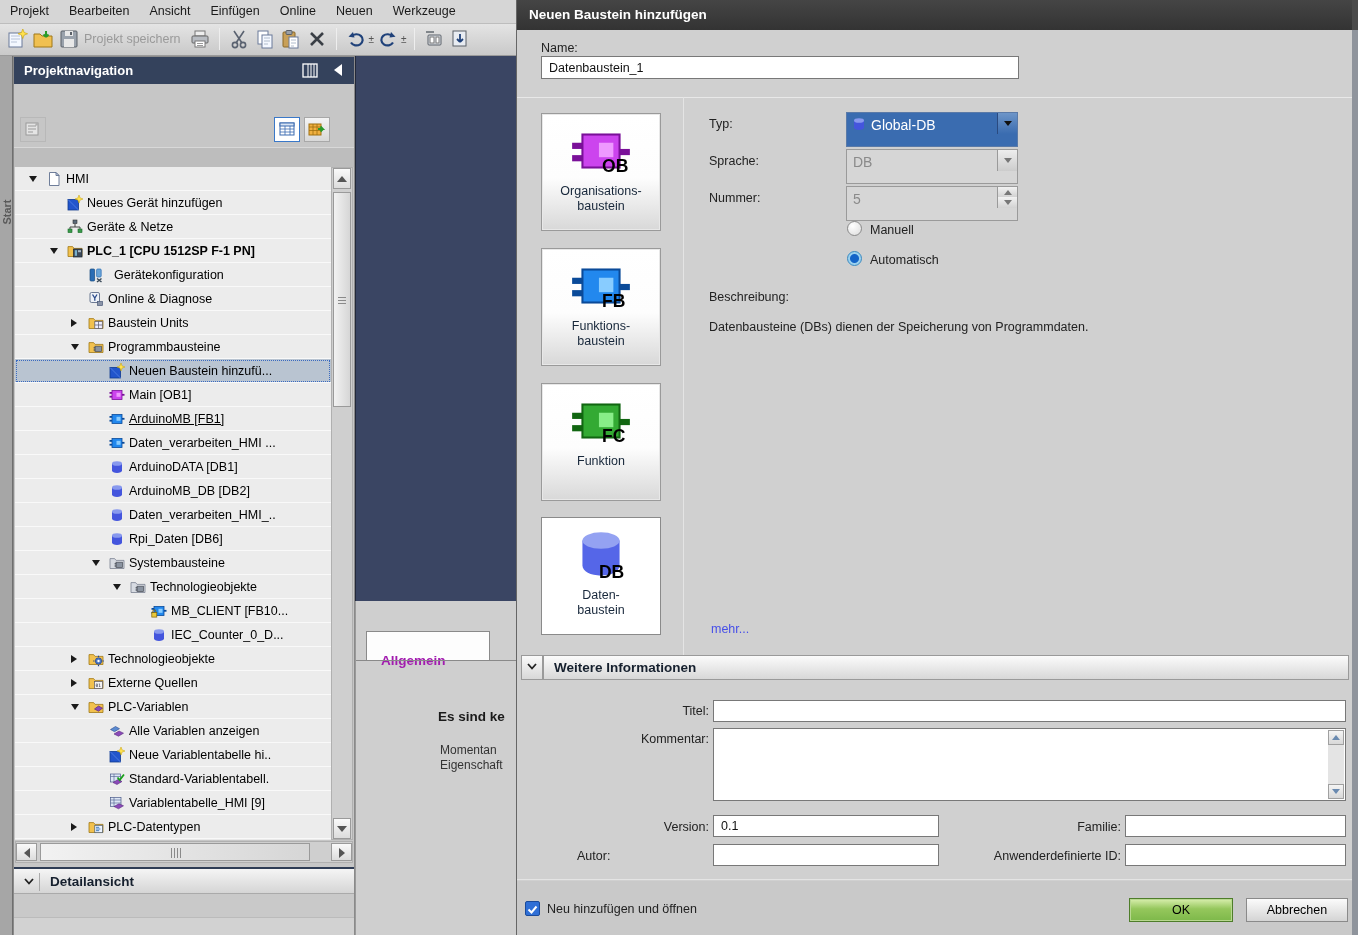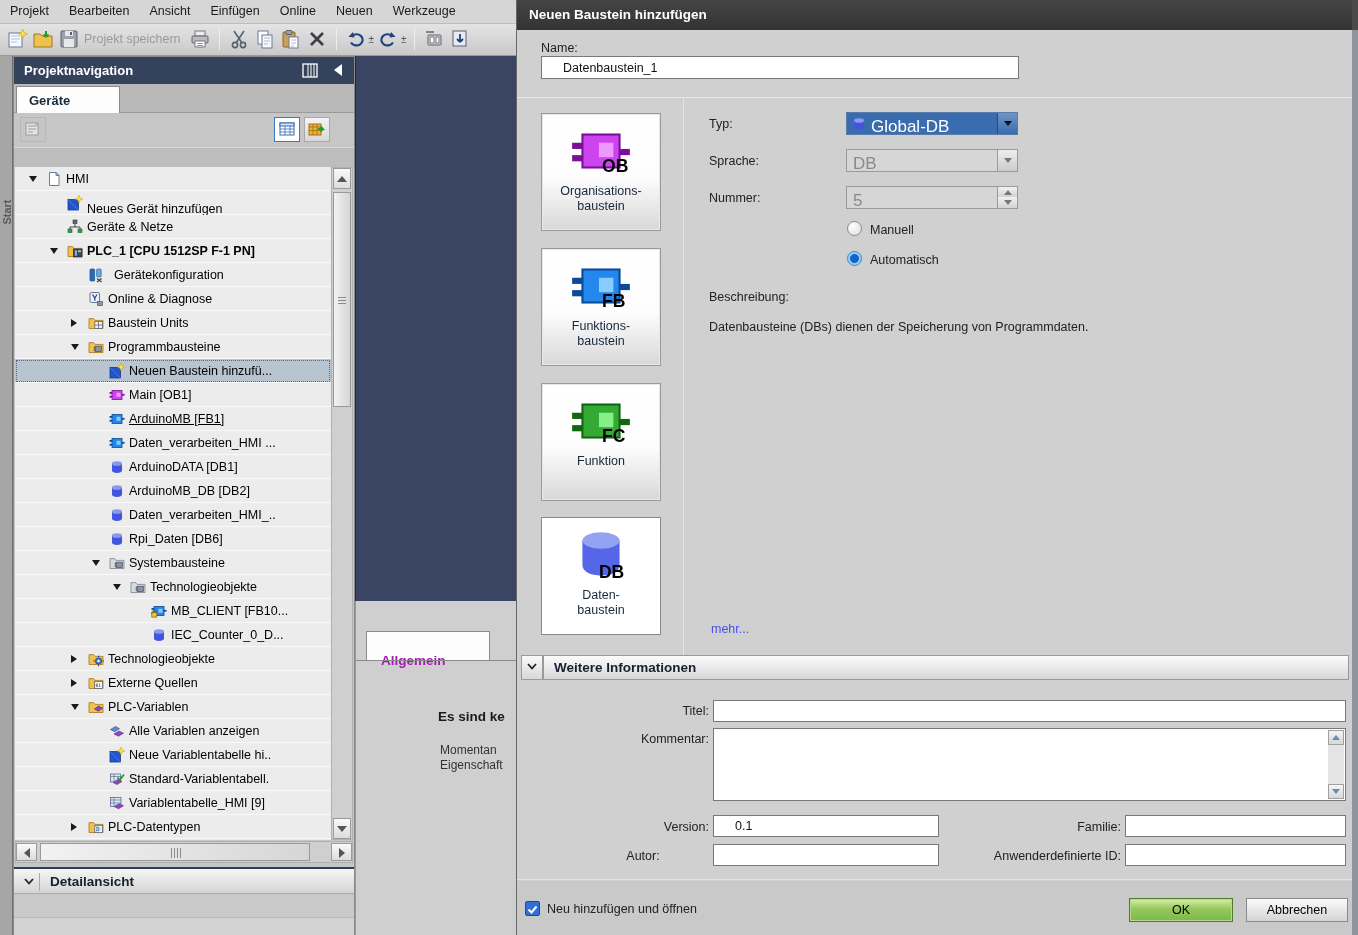--- a/index.html
+++ b/index.html
@@ -65,30 +65,30 @@
   #props-h { position:absolute; left:82px; top:108px; font-weight:bold; font-size:13.5px; color:#1a1a1a; white-space:nowrap; }
   #props-t1 { position:absolute; left:84px; top:142px; font-size:12px; color:#333; white-space:nowrap; }
   #props-t2 { position:absolute; left:84px; top:157px; font-size:12px; color:#333; white-space:nowrap; }
 
   
   #dlg { left:516px; top:0; width:836px; height:935px; background:#d0d0d0; border-left:1px solid #666; }
   #rightstrip { left:1352px; top:0; width:6px; height:935px; background:#8f949c; }
   #rightstrip .dkr { position:absolute; top:0; left:0; width:6px; height:30px; background:#4a4a4a; }
   #dlg-title { position:absolute; left:0; top:0; width:836px; height:30px; background:linear-gradient(#454545,#333); color:#fff; font-weight:bold; font-size:13.5px; padding:7px 0 16px 12px; }
   .lbl { position:absolute; font-size:12.5px; color:#222; white-space:nowrap; }
-  .inp { position:absolute; background:#fff; border:1px solid #787878; font-family:"Liberation Sans",sans-serif; font-size:12.5px; color:#111; padding:2px 21px; }
+  .inp { position:absolute; background:#fff; border:1px solid #787878; font-family:"Liberation Sans",sans-serif; font-size:12.5px; color:#111; padding:2px 7px; }
   #dlg-hline { position:absolute; left:0; top:97px; width:836px; height:1px; background:#a8a8a8; border-bottom:1px solid #e8e8e8; }
   #dlg-vline { position:absolute; left:166px; top:97px; width:1px; height:558px; background:#a8a8a8; border-right:1px solid #e4e4e4; }
 
   .blk-btn { position:absolute; left:24px; width:120px; height:118px; background:linear-gradient(#ffffff,#fdfdfd 55%,#d8d8d8); border:1px solid #9a9a9a; box-shadow:0 0 0 1px #e8e8e8 inset; text-align:center; }
   .blk-btn.sel { background:#fff; border:1px solid #8a8a8a; box-shadow:none; }
   .blk-btn svg { width:66px; height:58px; margin-top:8px; }
   .blk-lab { font-size:12.5px; color:#17273a; line-height:15px; }
 
-  .combo { position:absolute; left:329px; width:172px; height:23px; border:1px solid #5a7aa8; background:#3a6cb0; color:#fff; font-size:17px;padding-left:8px; }
+  .combo { position:absolute; left:329px; width:172px; height:35px; border:1px solid #5a7aa8; background:#3a6cb0; color:#fff; font-size:14px;padding-left:8px; }
   .combo .ctext { position:absolute; left:24px; top:4px; }
   .combo .cicon { position:absolute; left:4px; top:3px; width:16px; height:16px; }
   .combo .cbtn { position:absolute; right:0; top:0; width:20px; height:21px; background:linear-gradient(#6d95c8,#3a6cb0); border-left:1px solid #2a4a80; }
   .combo.dis { background:#d6d6d6; border:1px solid #9a9a9a; color:#8a8a8a; }
   .combo.dis .ctext { left:6px; }
   .combo.dis .cbtn { background:linear-gradient(#eee,#ccc); border-left:1px solid #9a9a9a; }
   .tri-dn { display:block; margin:8px auto 0 auto; width:0; height:0; border-left:4px solid transparent; border-right:4px solid transparent; border-top:5px solid #111; }
   .combo.dis .tri-dn { border-top-color:#777; }
   .spin-b { position:absolute; right:0; width:20px; height:10px; background:linear-gradient(#f2f2f2,#d2d2d2); border-left:1px solid #9a9a9a; }
   .spin-b .arr { margin-top:3px; }
@@ -186,23 +186,20 @@
             <line x1="9" y1="1" x2="9" y2="14" stroke="#fff"></line>
             <line x1="12" y1="1" x2="12" y2="14" stroke="#fff"></line>
           </svg>
       </span>
       <span class="hdr-ico" style="right:10px;">
         <svg width="12" height="14" viewBox="0 0 12 14">
             <path d="M10 1 L2 7 L10 13 Z" fill="#fff"></path>
           </svg>
       </span>
     </div>
-    <div id="tab-row">
-      <div id="geraete-tab">Geräte</div>
-    </div>
     <div id="pnav-toolbar">
       <span class="mini-btn" style="left:6px;background:#c6c6c6;border-color:#b8b8b8;">
         <svg viewBox="0 0 18 18">
             <rect x="2" y="3" width="12" height="12" fill="#e4e4e4" stroke="#9a9a9a"></rect>
             <path d="M4 6 h8 M4 9 h8 M4 12 h5" stroke="#9a9a9a" stroke-width="1.2"></path>
             <path d="M12 2 l3 3 -4 1 z" fill="#b0b0b0"></path>
           </svg>
       </span>
       <span class="mini-btn" style="left:260px;border:1px solid #3a78c8;background:#fff;">
         <svg viewBox="0 0 18 18">
@@ -229,21 +226,21 @@
               <path d="M10 1.5 V4.5 H13 Z" fill="#cdd8ea" stroke="#607090" stroke-width="0.9"></path>
             </svg></span>
           <span class="t-label" style="left: 51px;">HMI</span>
         </div>
         <div class="trow">
           <span class="t-icon" style="left: 52px;"><svg viewBox="0 0 16 16">
               <rect x="1" y="4.5" width="10.5" height="10.5" fill="#2255cc" stroke="#103a90" stroke-width="0.8"></rect>
               <path d="M1 4.5 L11.5 15" stroke="#4a7ae0" stroke-width="1"></path>
               <path transform="translate(8,0) scale(1)" d="M4 0 L5.1 2.9 L8 4 L5.1 5.1 L4 8 L2.9 5.1 L0 4 L2.9 2.9 Z" fill="#ffe14e" stroke="#c8a000" stroke-width="0.5"></path>
             </svg></span>
-          <span class="t-label" style="left: 72px; margin-top: 6px;">Neues Gerät hinzufügen</span>
+          <span class="t-label" style="left: 72px;">Neues Gerät hinzufügen</span>
         </div>
         <div class="trow">
           <span class="t-icon" style="left: 52px;"><svg viewBox="0 0 16 16">
               <path d="M8 5 V8 M3 8 H13 M3 8 V10 M13 8 V10" stroke="#444" stroke-width="1" fill="none"></path>
               <rect x="6" y="1" width="4" height="3.6" fill="#5a6a7a" stroke="#333" stroke-width="0.6"></rect>
               <rect x="1" y="10" width="4" height="3.6" fill="#3a9a4a" stroke="#1a6a2a" stroke-width="0.6"></rect>
               <rect x="11" y="10" width="4" height="3.6" fill="#3a9a4a" stroke="#1a6a2a" stroke-width="0.6"></rect>
             </svg></span>
           <span class="t-label" style="left: 72px;">Geräte &amp; Netze</span>
         </div>
@@ -630,21 +627,21 @@
       <span class="kb-btn" style="bottom:1px;">
           <span class="arr" style="margin-top:4px;border-left:4px solid transparent;border-right:4px solid transparent;border-top:5px solid #6a8ab0;"></span>
         </span>
     </div>
 
     <div class="lbl" style="left:60px; top:820px; width:132px; text-align:right;">Version:</div>
     <input class="inp" style="left: 196px; top: 815px; width: 226px; height: 22px;" value="0.1">
     <div class="lbl" style="left:440px; top:820px; width:164px; text-align:right;">Familie:</div>
     <input class="inp" style="left: 608px; top: 815px; width: 221px; height: 22px;">
 
-    <div class="lbl" style="left:60px; top:849px; width:132px; text-align:center;">Autor:</div>
+    <div class="lbl" style="left:60px; top:849px; width:132px; text-align:left;">Autor:</div>
     <input class="inp" style="left: 196px; top: 844px; width: 226px; height: 22px;">
     <div class="lbl" style="left:440px; top:849px; width:164px; text-align:right;">Anwenderdefinierte ID:</div>
     <input class="inp" style="left: 608px; top: 844px; width: 221px; height: 22px;">
 
     <div id="footer-sep"></div>
     <div id="footer">
       <div id="chkbox">
         <svg viewBox="0 0 13 13">
             <path d="M2.5 6.5 L5.5 9.5 L10.5 3.5" fill="none" stroke="#fff" stroke-width="2"></path>
           </svg>

